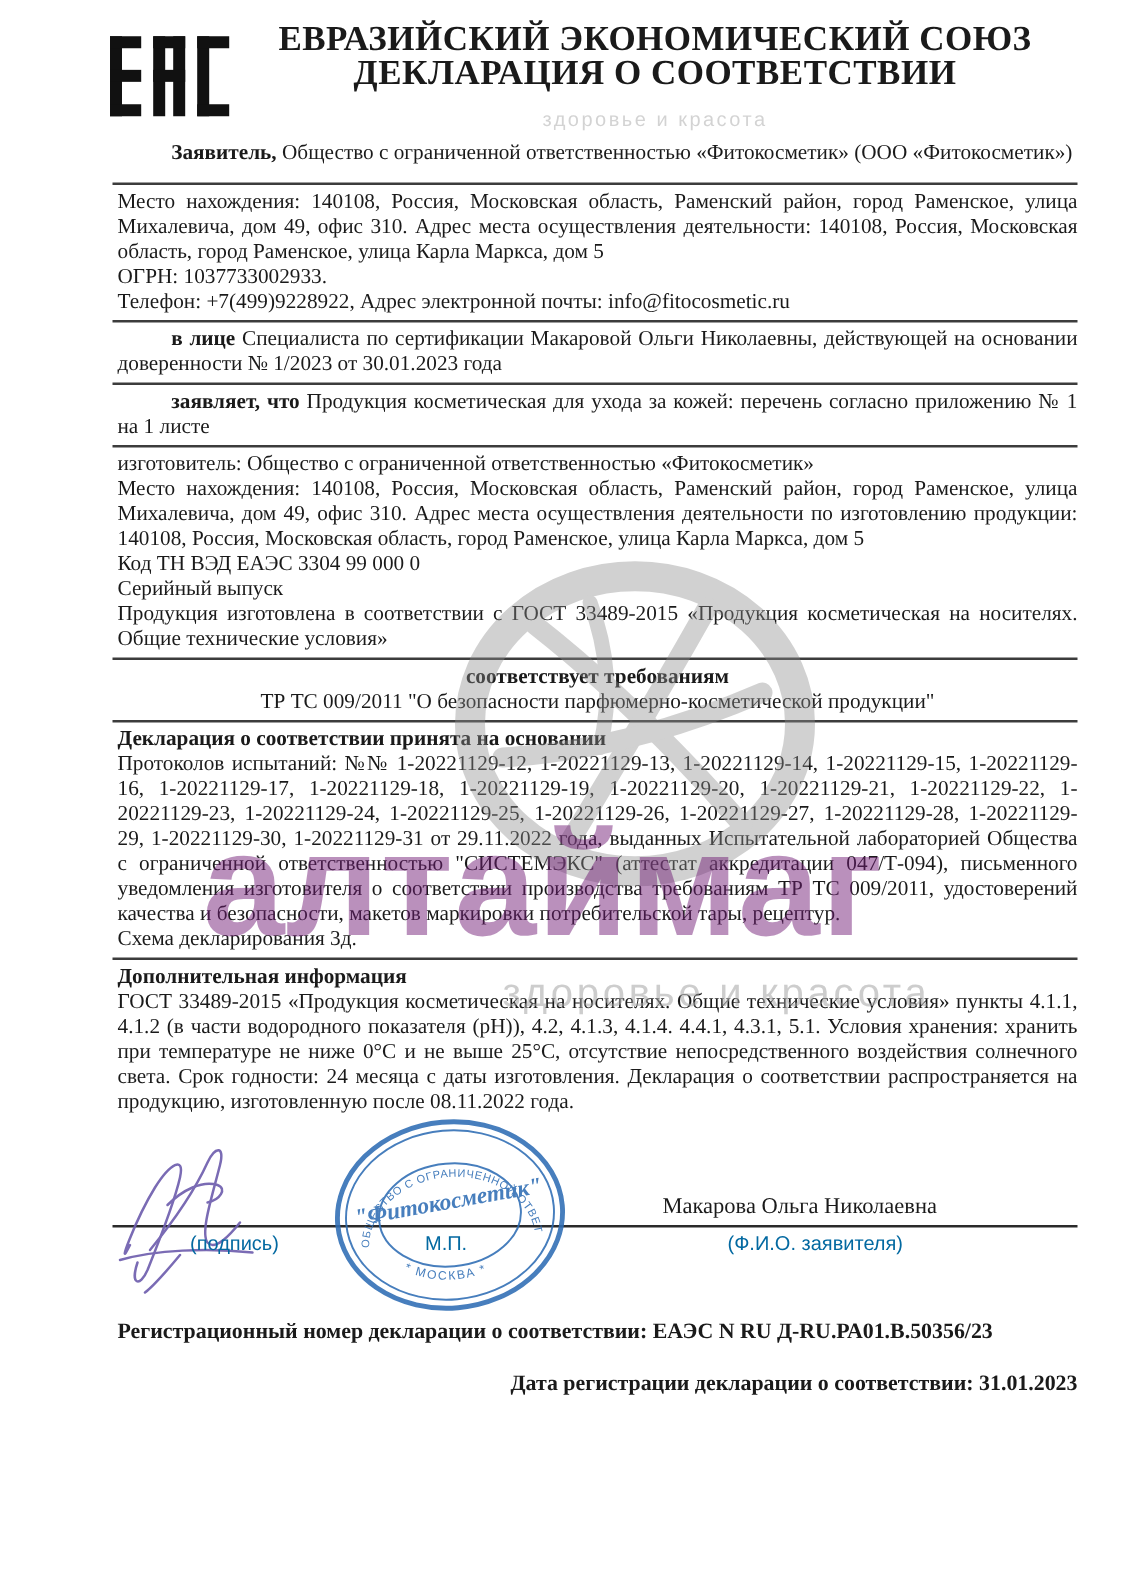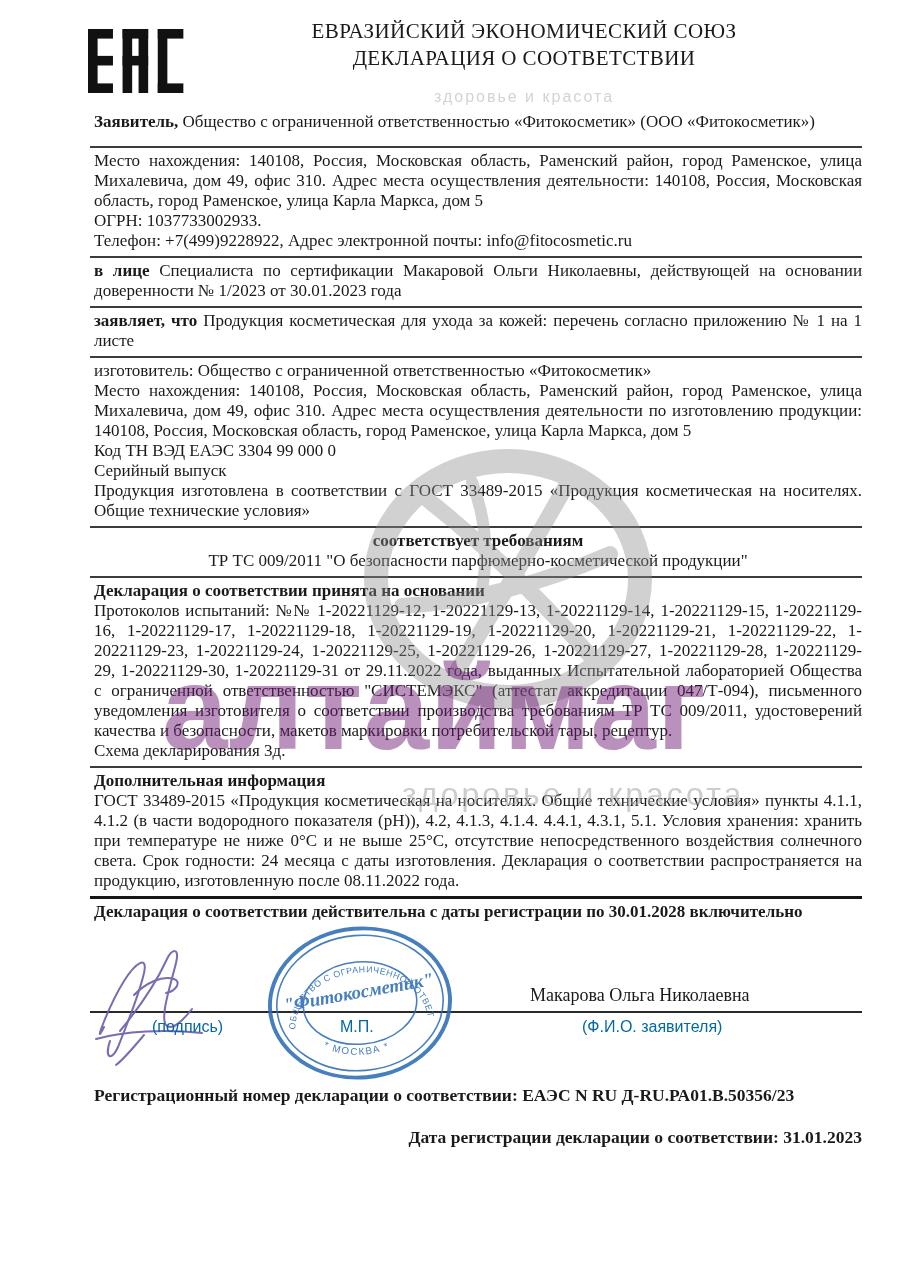--- a/index.html
+++ b/index.html
@@ -4,29 +4,29 @@
 <style>
   html,body{margin:0;padding:0;background:#888;}
   .page{
     position:relative;width:900px;height:1272px;background:#ffffff;
     font-family:"Liberation Serif", serif;color:#1a1a1a;overflow:hidden;
     margin:0 auto;
   }
   
   .eac{position:absolute;left:88px;top:25px;width:96px;height:72px;}
   .title{position:absolute;left:185px;top:18px;width:678px;text-align:center;
-    font-weight:normal;font-size:21px;line-height:27px;letter-spacing:.4px;}
+    font-weight:bold;font-size:28px;line-height:27px;letter-spacing:.4px;}
   .wm-top{position:absolute;left:185px;top:88px;width:678px;text-align:center;
     font-family:"Liberation Sans",sans-serif;font-size:16px;letter-spacing:2px;
     color:#cccccc;opacity:.85;}
   
   .content{position:absolute;left:90px;top:108px;width:772px;font-size:17px;line-height:20px;}
   .content p{margin:0;}
   .just{text-align:justify;}
-  .b{font-weight:bold;}
+  .b{font-weight:bold;margin-left:43px;}
   .sec{border-top:2px solid #3c3c3c;padding:3px 0 5px 4px;}
   .applicant{padding:4px 0 14px 4px;}
   .gap-bot{margin-bottom:8px;text-align:center;}
   .thick{border-top:3px solid #161616;}
   
   .sig-block{position:relative;height:138px;margin-top:6px;}
   .sig-line{position:absolute;left:0;top:78px;width:772px;border-top:2px solid #2a2a2a;}
   .sig-caption,.mp-caption,.fio-caption{
     position:absolute;top:84px;font-family:"Liberation Sans",sans-serif;
     font-size:16px;color:#0369a1;}
@@ -111,23 +111,20 @@
       <p class="b">Декларация о соответствии принята на основании</p>
       <p class="just">Протоколов испытаний: №№ 1-20221129-12, 1-20221129-13, 1-20221129-14, 1-20221129-15, 1-20221129-16, 1-20221129-17, 1-20221129-18, 1-20221129-19, 1-20221129-20, 1-20221129-21, 1-20221129-22, 1-20221129-23, 1-20221129-24, 1-20221129-25, 1-20221129-26, 1-20221129-27, 1-20221129-28, 1-20221129-29, 1-20221129-30, 1-20221129-31 от 29.11.2022 года, выданных Испытательной лабораторией Общества с ограниченной ответственностью "СИСТЕМЭКС" (аттестат аккредитации 047/Т-094), письменного уведомления изготовителя о соответствии производства требованиям ТР ТС 009/2011, удостоверений качества и безопасности, макетов маркировки потребительской тары, рецептур.</p>
       <p>Схема декларирования 3д.</p>
     </div>
 
     <div class="sec">
       <p class="b">Дополнительная информация</p>
       <p class="just">ГОСТ 33489-2015 «Продукция косметическая на носителях. Общие технические условия» пункты 4.1.1, 4.1.2 (в части водородного показателя (рН)), 4.2, 4.1.3, 4.1.4. 4.4.1, 4.3.1, 5.1. Условия хранения: хранить при температуре не ниже 0°С и не выше 25°С, отсутствие непосредственного воздействия солнечного света. Срок годности: 24 месяца с даты изготовления. Декларация о соответствии распространяется на продукцию, изготовленную после 08.11.2022 года.</p>
     </div>
 
-    <div class="sec thick">
-      <p class="b">Декларация о соответствии действительна с даты регистрации по 30.01.2028 включительно</p>
-    </div>
 
     <div class="sig-block">
       <div class="sig-line"></div>
 
       <svg class="sig-svg" viewBox="0 0 158 132">
         <g fill="none" stroke="#6f5fae" stroke-width="2" stroke-linecap="round" opacity="0.92">
           <path d="M14 92 C 2 116, 18 72, 34 46 C 46 27, 58 20, 54 38 C 49 60, 36 92, 28 112 C 22 126, 14 124, 20 106"></path>
           <path d="M30 96 C 48 74, 66 48, 76 26 C 82 13, 90 12, 86 28 C 80 52, 70 82, 76 90 C 82 97, 94 84, 102 74"></path>
           <path d="M44 60 C 56 48, 72 40, 84 44 C 92 47, 86 56, 76 58"></path>
           <path d="M6 104 C 34 96, 76 94, 112 98"></path>

